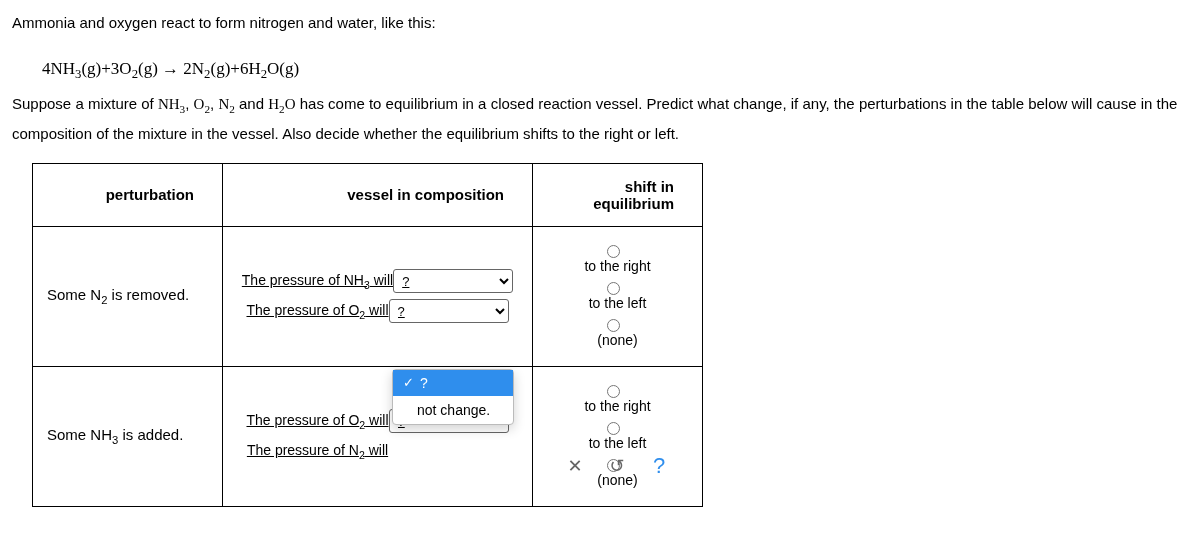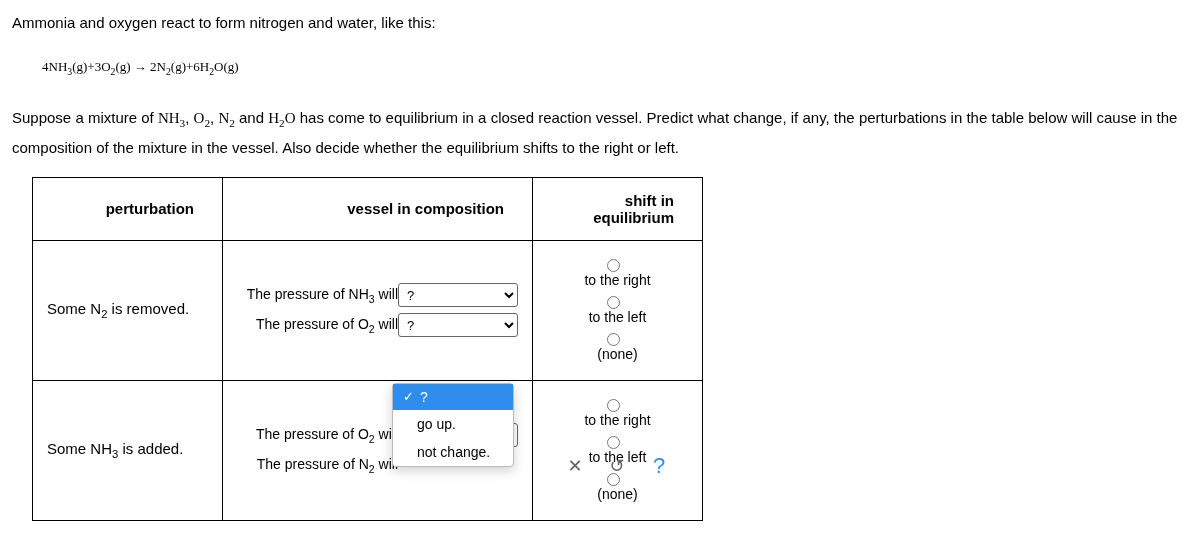--- a/index.html
+++ b/index.html
@@ -5,42 +5,42 @@
     * { box-sizing: border-box; }
     body {
       font-family: Arial, Helvetica, sans-serif;
       font-size: 15px;
       color: #000;
       margin: 0;
       padding: 12px;
       background: #fff;
     }
     .intro { margin-bottom: 24px; line-height: 1.5; }
-    .equation { margin: 6px 0 28px 30px; font-family: 'Times New Roman', serif; font-size: 13px; }
+    .equation { margin: 6px 0 8px 30px; font-family: 'Times New Roman', serif; font-size: 17px; }
     .paragraph { margin-bottom: 0; line-height: 1.9; }
     sub { font-size: 0.75em; }
     table.main {
       border-collapse: collapse;
       margin: 14px 0 0 20px;
       position: relative;
     }
     table.main th, table.main td {
       border: 1px solid #000;
       padding: 10px 14px;
       vertical-align: middle;
     }
     table.main th {
       font-weight: bold;
       text-align: right;
       padding: 14px 28px;
     }
     .pert-col { width: 190px; }
     .change-col { width: 310px; }
     .shift-col { width: 170px; }
-    .change-row { display: flex; align-items: center; justify-content: flex-end; margin: 6px 0; }
+    .change-row { display: flex; align-items: center; justify-content: center; margin: 6px 0; text-decoration: underline; }
     .change-label { font-size: 14px; }
     select.compsel {
       font-size: 13px;
       padding: 2px 4px;
       width: 120px;
       height: 24px;
       border: 1px solid #666;
       border-radius: 3px;
       background: #fff;
     }
@@ -169,21 +169,20 @@
       </td>
     </tr>
   </tbody>
 </table>
 
 <div class="dropdown-open">
   <div class="dd-selected">
     <span class="dd-check">✓</span>
     <span>?</span>
   </div>
-  <div class="dd-item">go up.</div>
   <div class="dd-item">not change.</div>
 </div>
 </div>
 
 <div class="action-bar">
   <span class="act">✕</span>
   <span class="act">↺</span>
   <span class="act help">?</span>
 </div>
 

